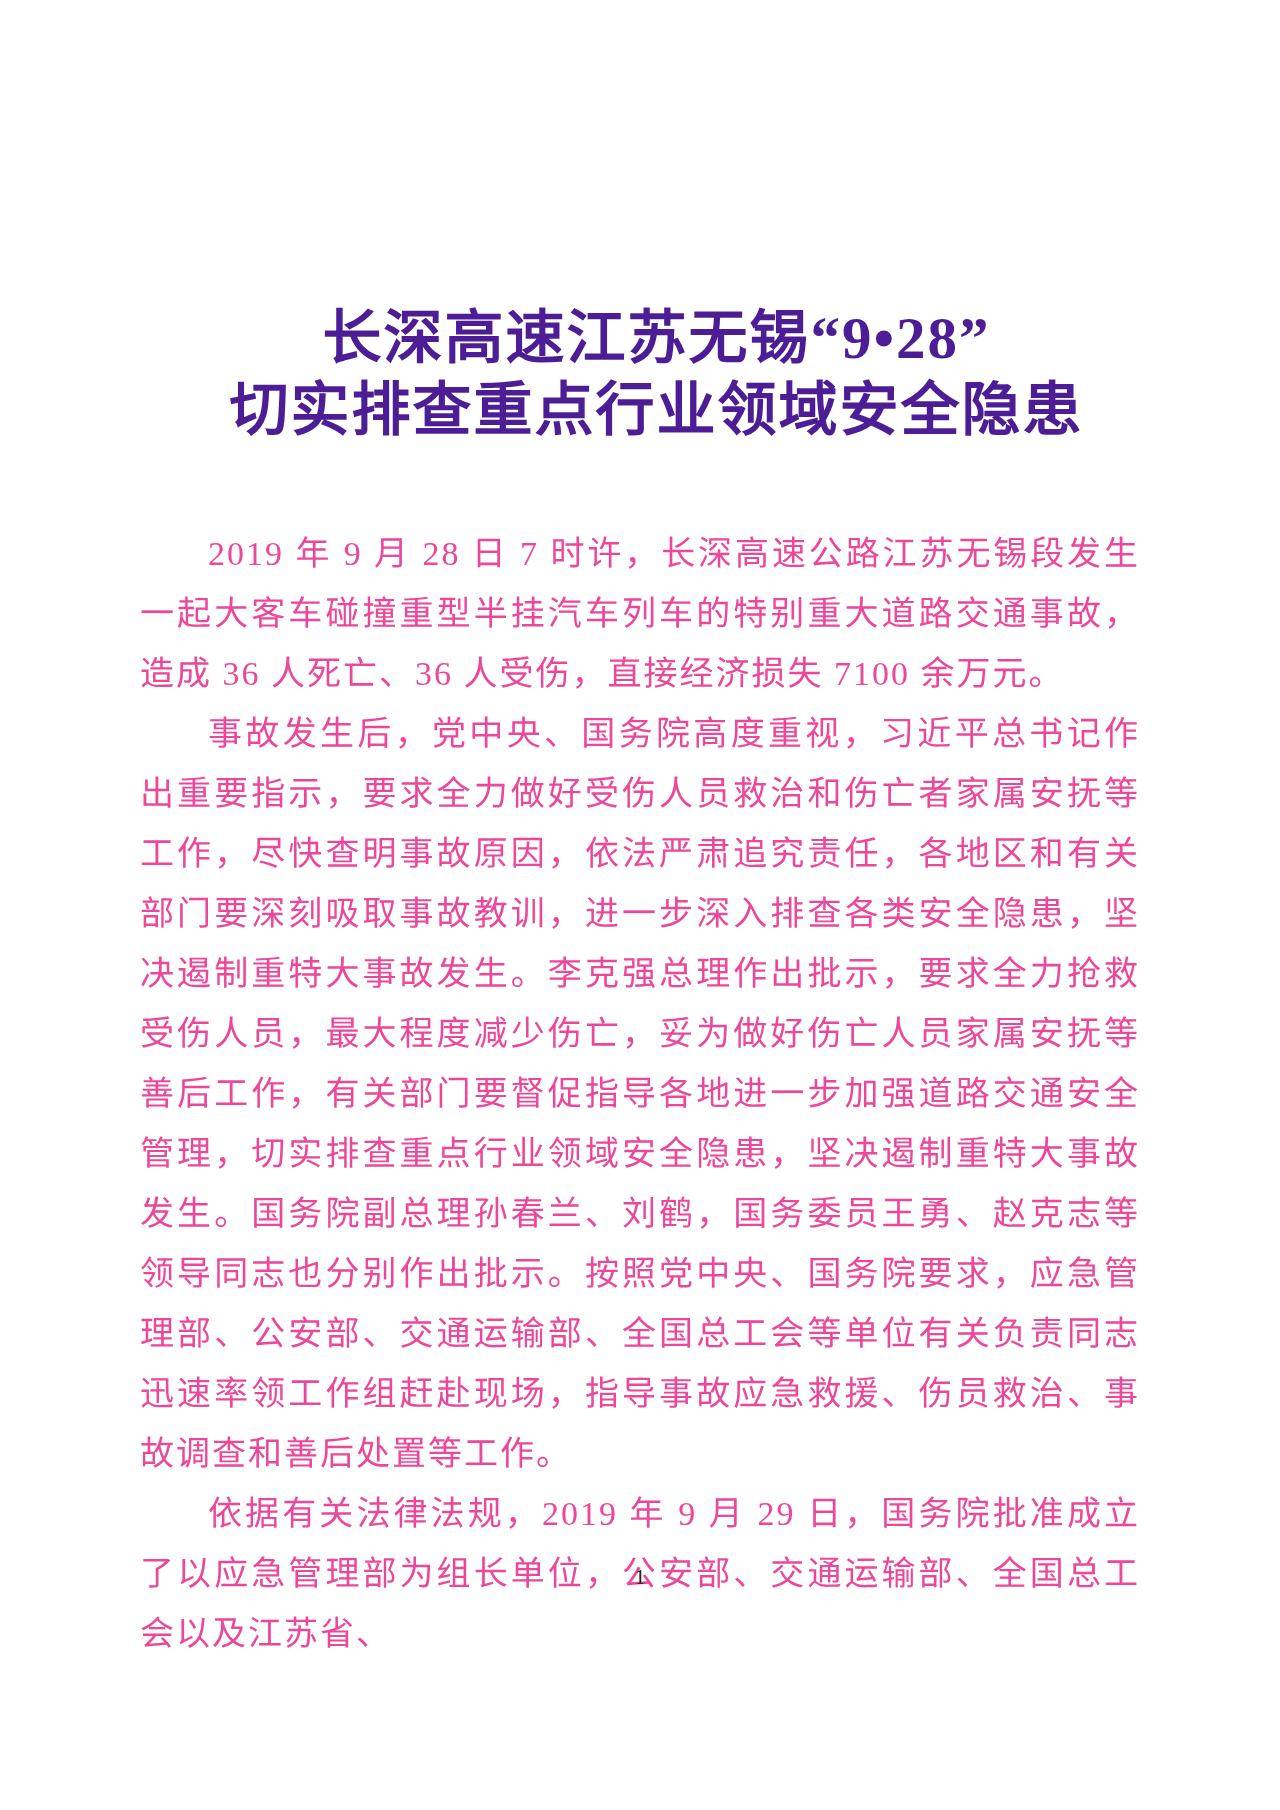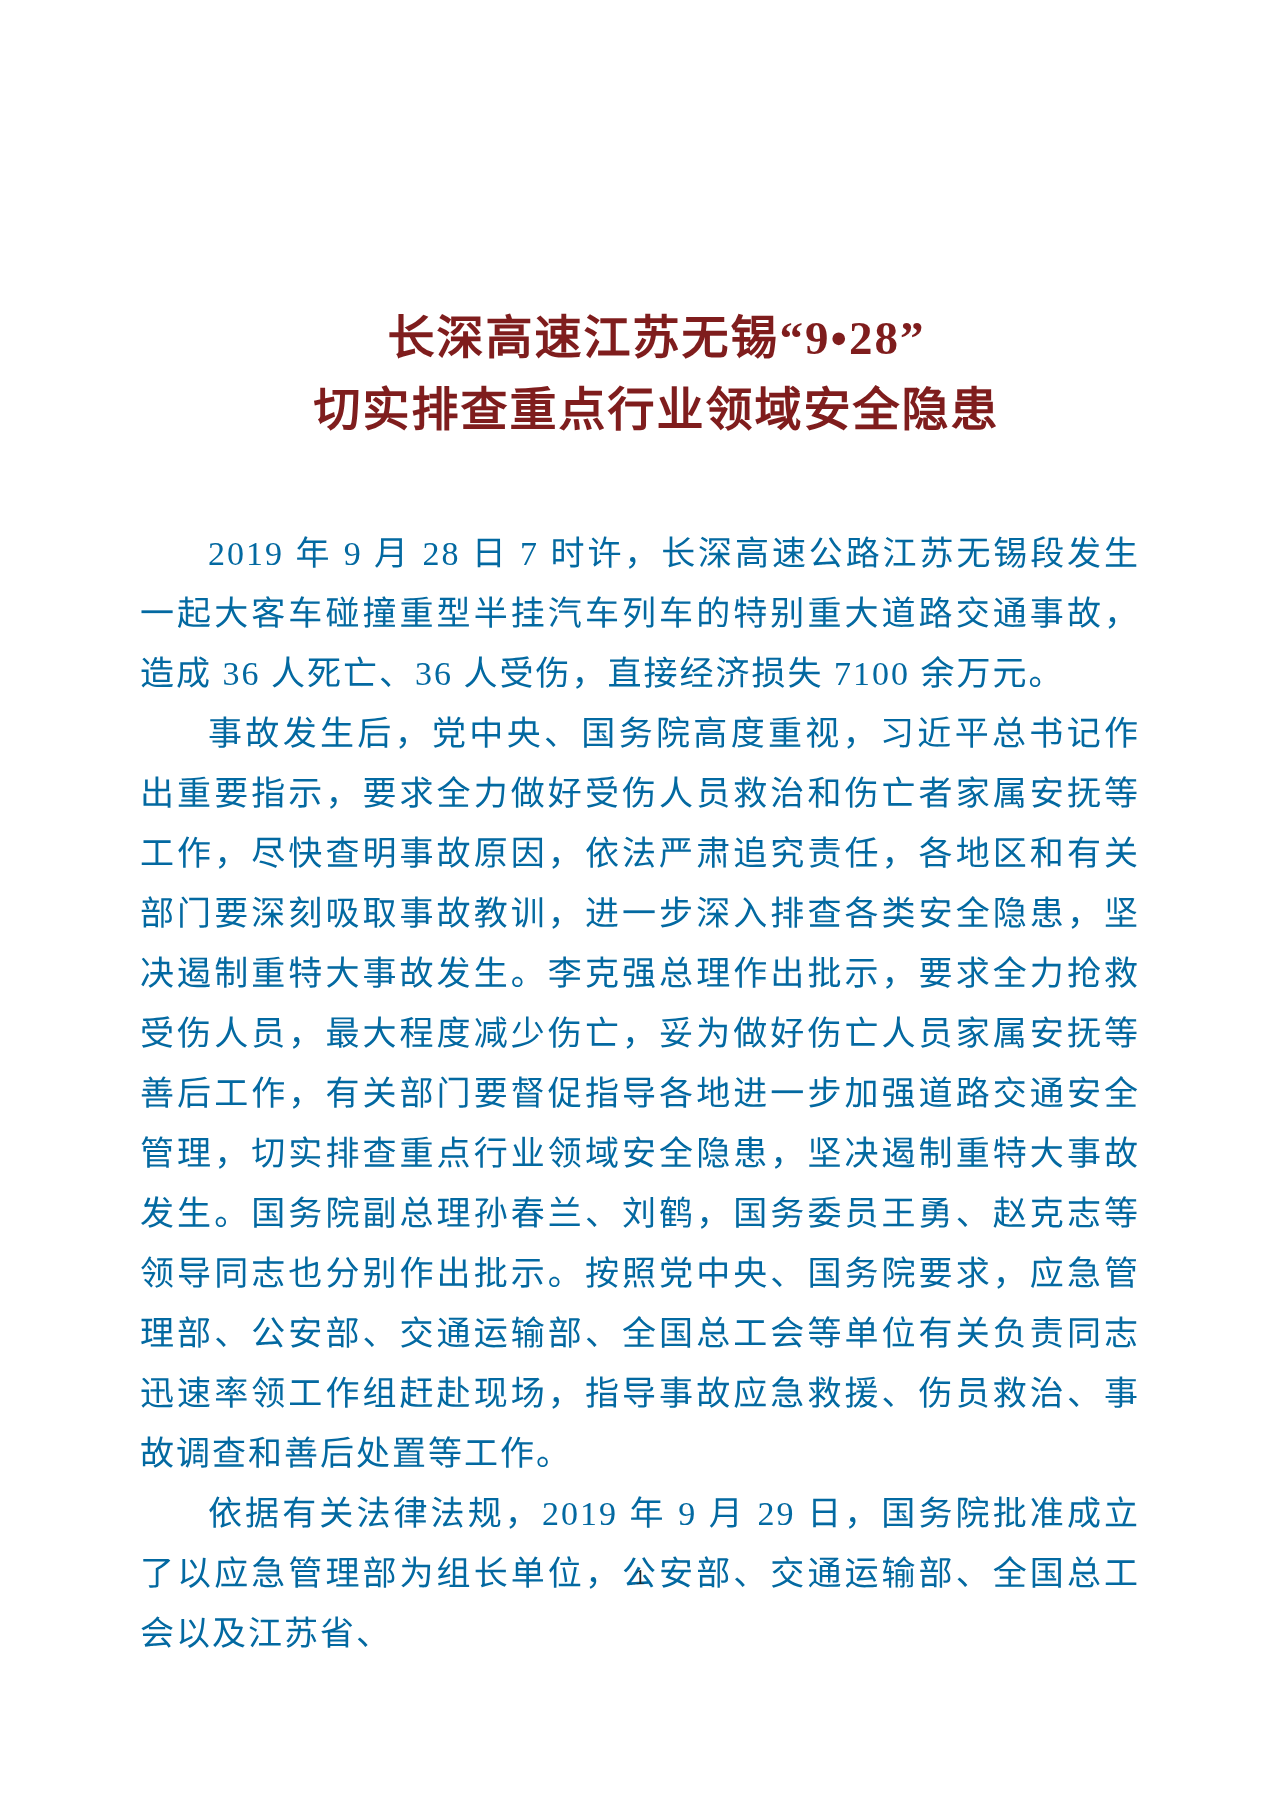--- a/index.html
+++ b/index.html
@@ -15,40 +15,40 @@
     margin: 0 auto;
     background: #ffffff;
     overflow: hidden;
     font-family: "Liberation Serif", "DejaVu Serif", serif;
     color: #1a1a1a;
   }
   .title {
     margin: 0;
     padding-top: 302px;
     text-align: center;
-    font-size: 47px;
+    font-size: 59px;
     font-weight: 700;
     line-height: 72px;
     letter-spacing: 2px;
-    color: #7f1d1d;
+    color: #4c1d95;
     padding-left: 33px;
   }
   .title-line {
     display: block;
     white-space: nowrap;
   }
   .body-text {
     width: 1000px;
     margin: 78px auto 0 auto;
     font-size: 34px;
     line-height: 60px;
     letter-spacing: 2px;
     text-align: justify;
     text-justify: inter-ideograph;
-    color: #0369a1;
+    color: #ec4899;
   }
   .body-text p {
     margin: 0;
     padding: 0;
     text-indent: 2em;
   }
   .page-number {
     position: absolute;
     top: 1562px;
     left: 0;

